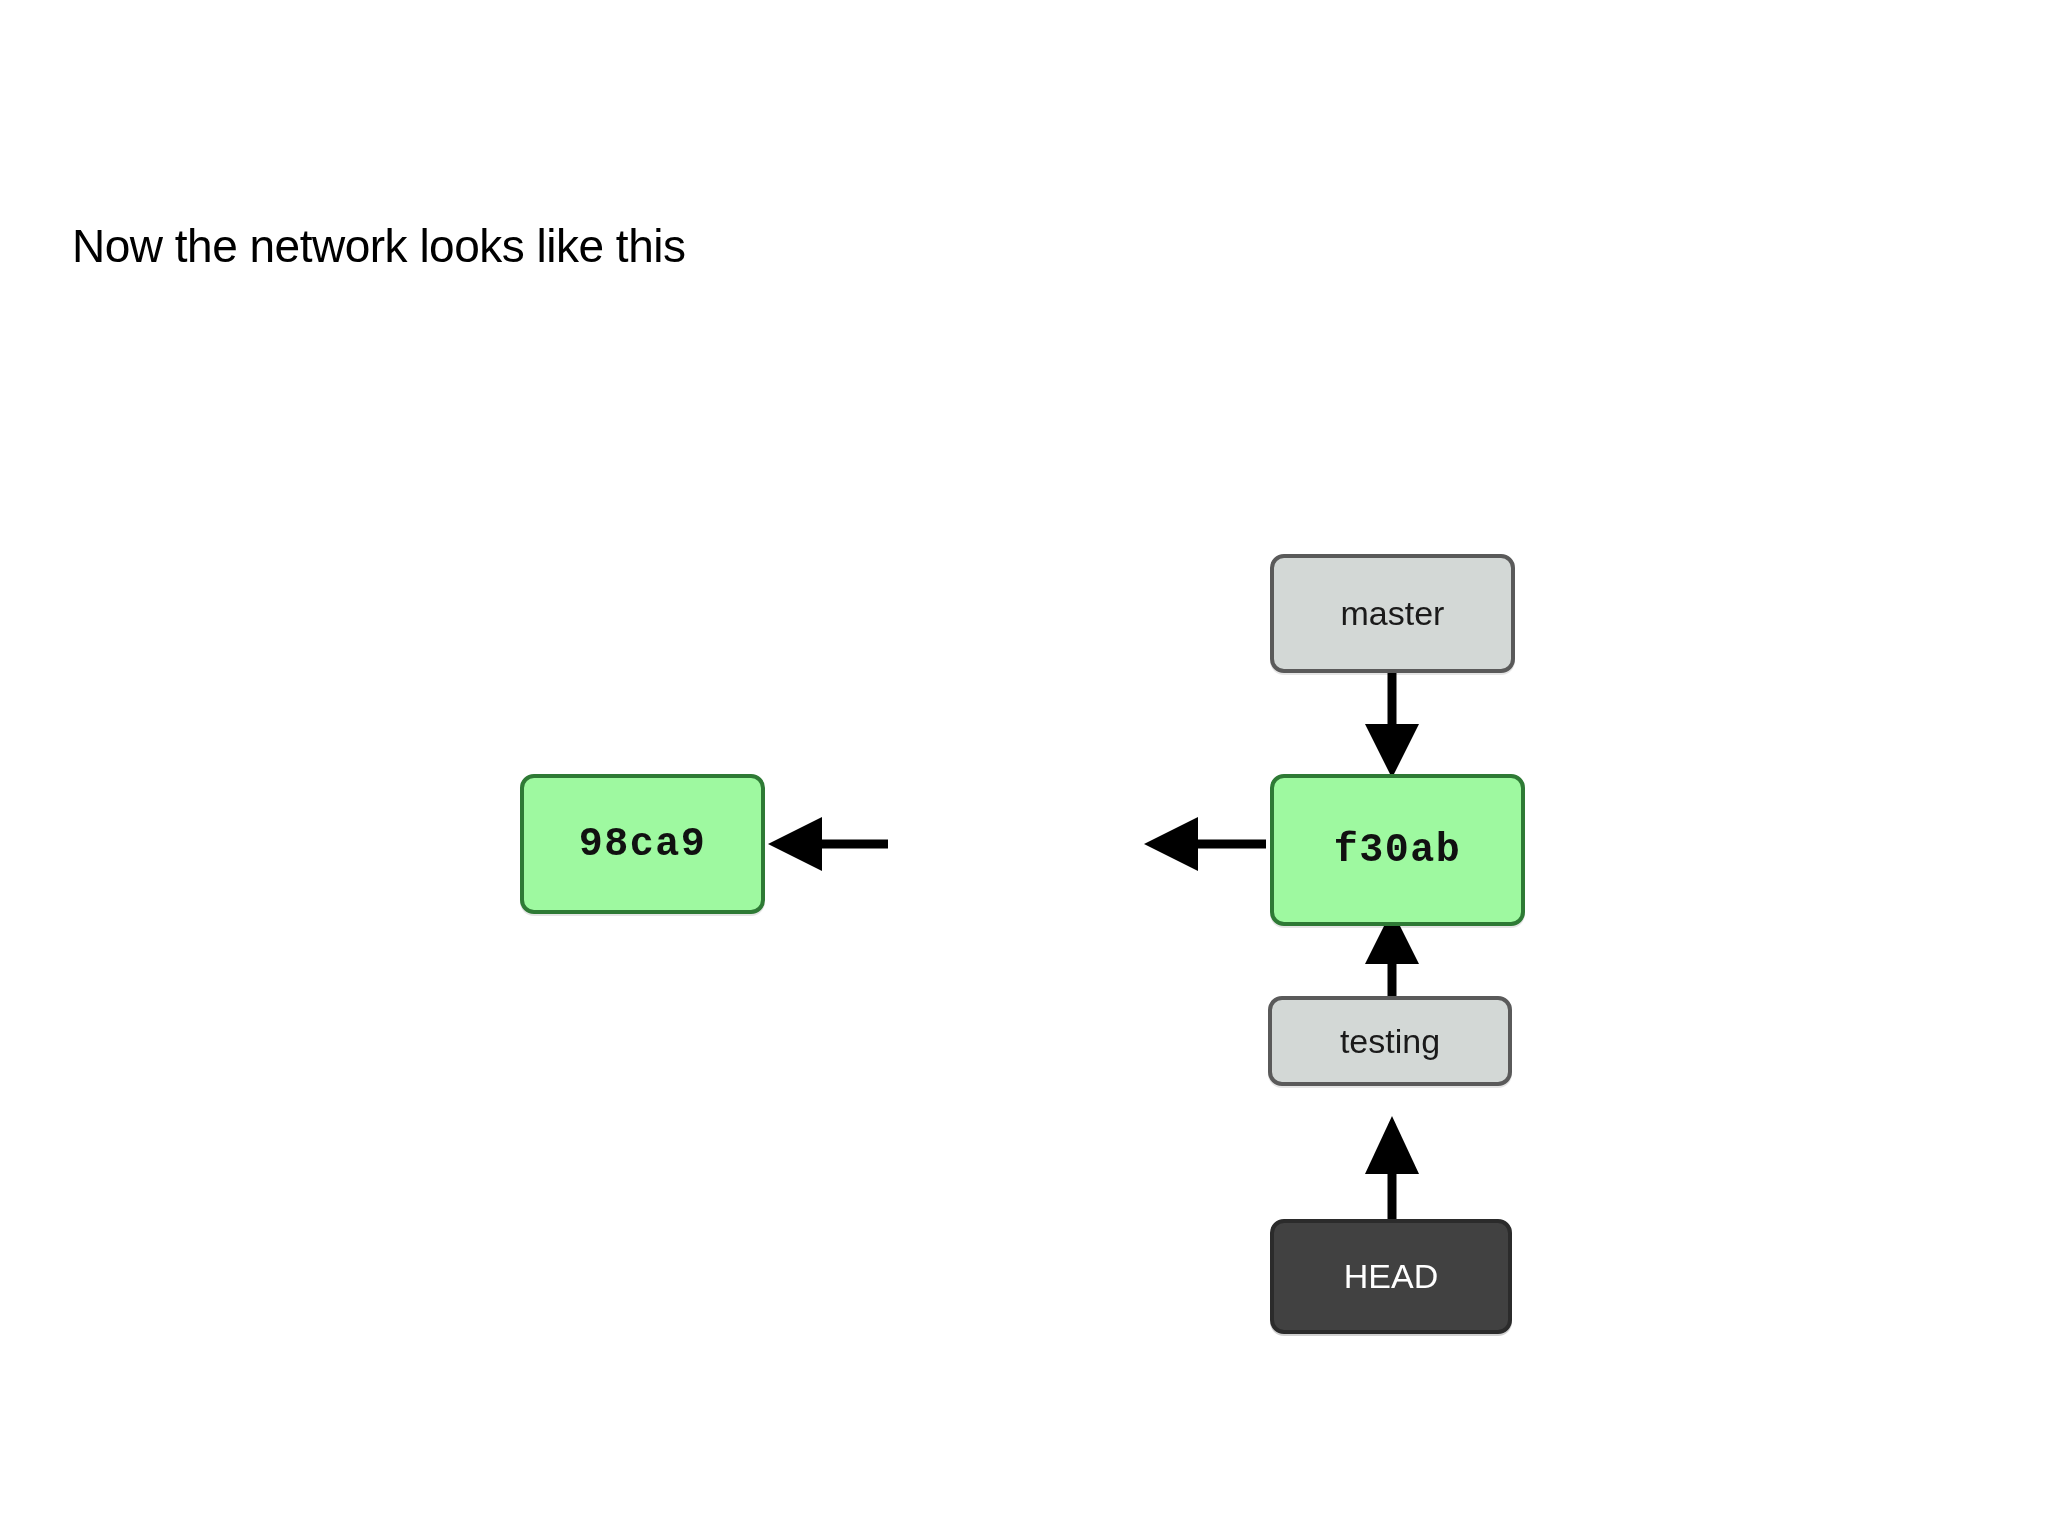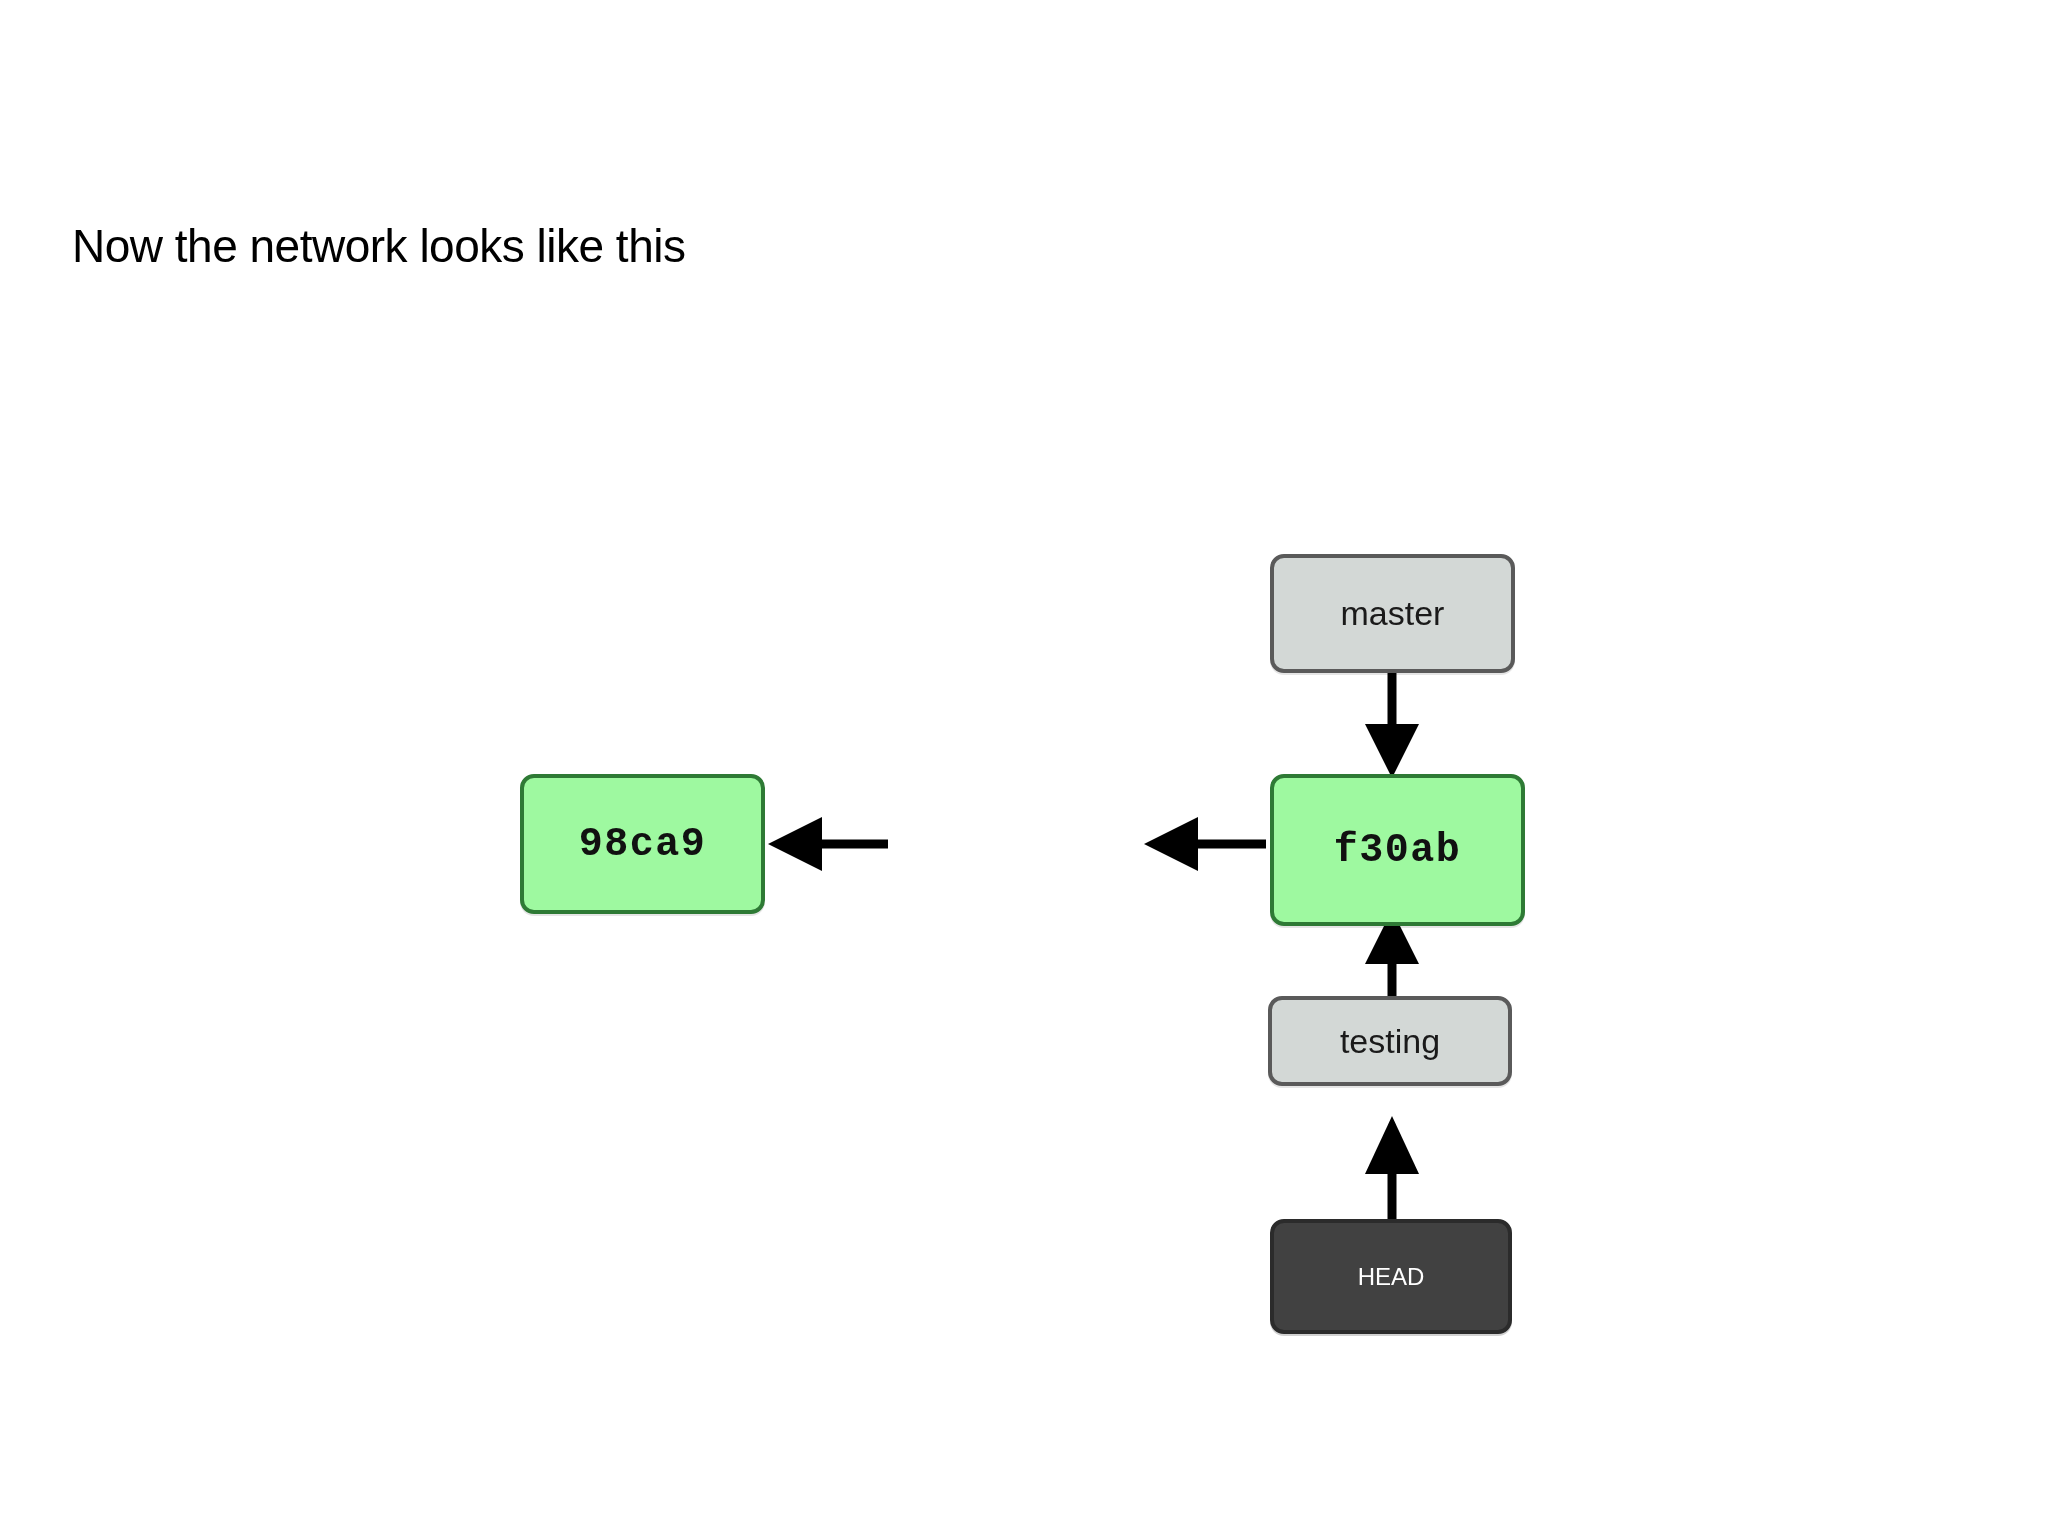--- a/index.html
+++ b/index.html
@@ -88,21 +88,21 @@
   }
 
   
   .node.head {
     background: #414141;
     border: 4px solid #2B2B2B;
     box-shadow: 0 2px 0 rgba(0,0,0,0.18);
   }
   .node.head .node-label {
     font-family: "Liberation Sans", sans-serif;
-    font-size: 24px;
+    font-size: 34px;
     font-weight: 400;
     color: #FFFFFF;
   }
 
   
   #arrow-layer {
     position: absolute;
     left: 0;
     top: 0;
     width: 2048px;

